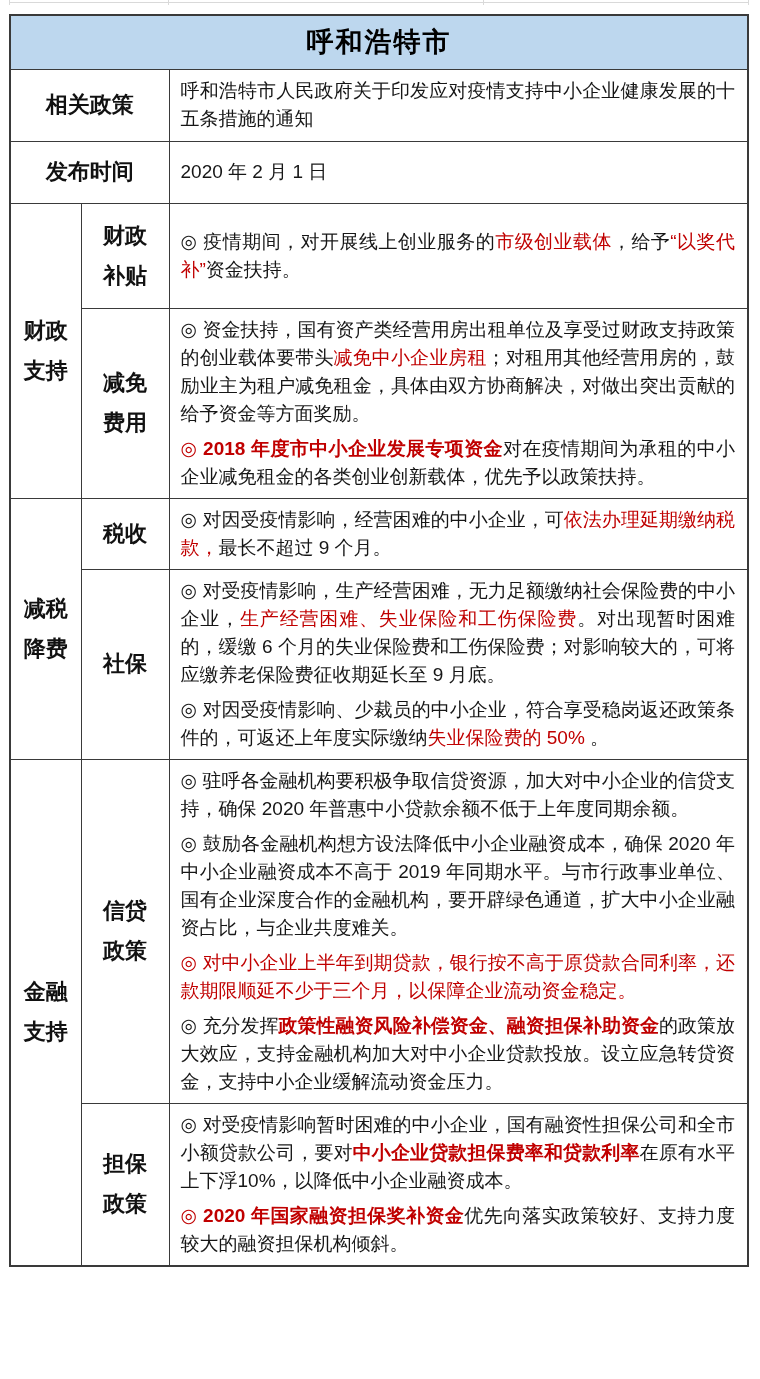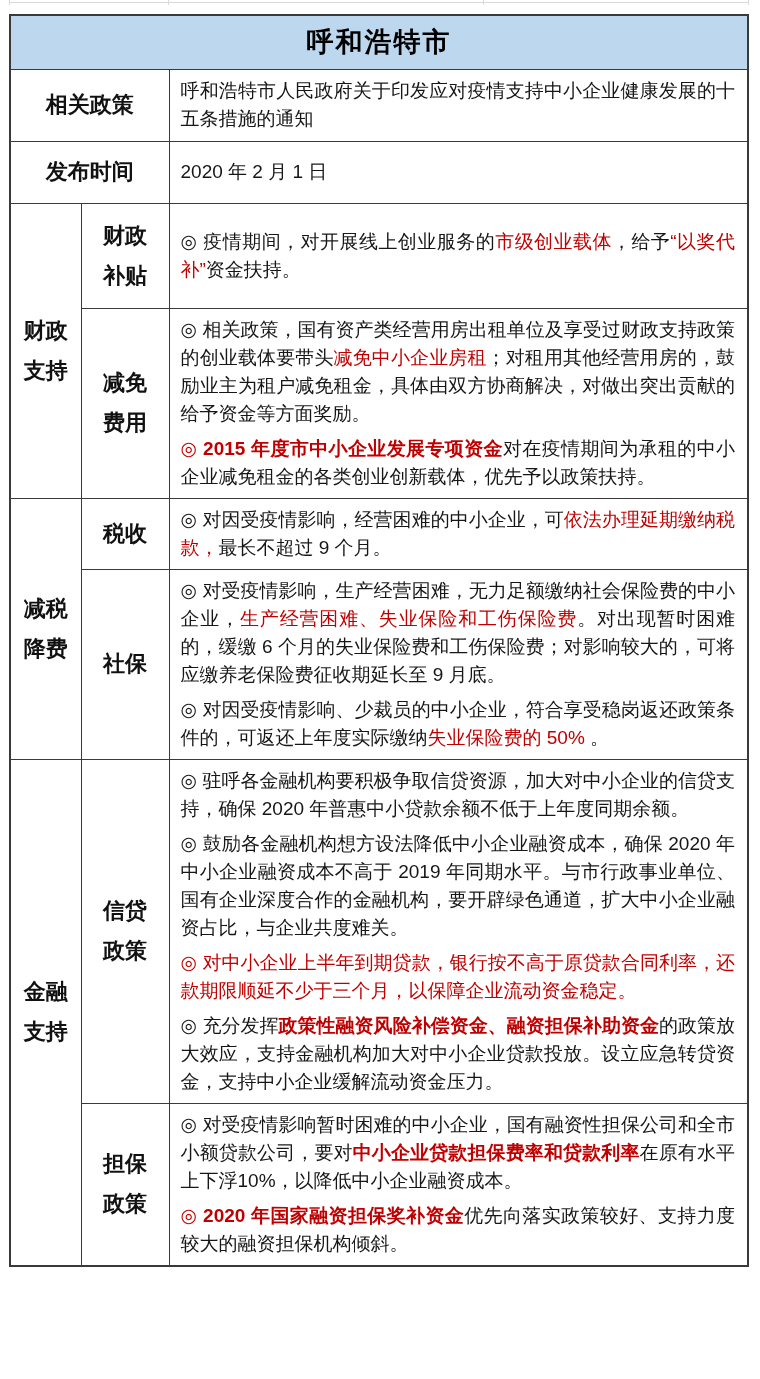--- a/index.html
+++ b/index.html
@@ -93,22 +93,22 @@
       <td class="lbl">财政
 补贴</td>
       <td class="content">
             <p class="bullet"><span class="seg">◎ 疫情期间，对开展线上创业服务的</span><span class="seg red">市级创业载体</span><span class="seg">，给予</span><span class="seg red">“以奖代补”</span><span class="seg">资金扶持。</span></p>
           </td>
     </tr>
     <tr class="r-jm">
       <td class="lbl">减免
 费用</td>
       <td class="content">
-            <p class="bullet"><span class="seg">◎ 相关政策，国有资产类经营用房出租单位及享受过财政支持政策的创业载体要带头</span><span class="seg red">减免中小企业房租</span><span class="seg">；对租用其他经营用房的，鼓励业主为租户减免租金，具体由双方协商解决，对做出突出贡献的给予资金等方面奖励。</span></p>
-            <p class="bullet"><span class="seg red">◎ </span><span class="seg red bold">2015 年度市中小企业发展专项资金</span><span class="seg">对在疫情期间为承租的中小企业减免租金的各类创业创新载体，优先予以政策扶持。</span></p>
+            <p class="bullet"><span class="seg">◎ 资金扶持，国有资产类经营用房出租单位及享受过财政支持政策的创业载体要带头</span><span class="seg red">减免中小企业房租</span><span class="seg">；对租用其他经营用房的，鼓励业主为租户减免租金，具体由双方协商解决，对做出突出贡献的给予资金等方面奖励。</span></p>
+            <p class="bullet"><span class="seg red">◎ </span><span class="seg red bold">2018 年度市中小企业发展专项资金</span><span class="seg">对在疫情期间为承租的中小企业减免租金的各类创业创新载体，优先予以政策扶持。</span></p>
           </td>
     </tr>
 
     <tr class="r-ss">
       <td rowspan="2" class="lbl">减税
 降费</td>
       <td class="lbl">税收</td>
       <td class="content">
             <p class="bullet"><span class="seg">◎ 对因受疫情影响，经营困难的中小企业，可</span><span class="seg red">依法办理延期缴纳税款，</span><span class="seg">最长不超过 9 个月。</span></p>
           </td>

